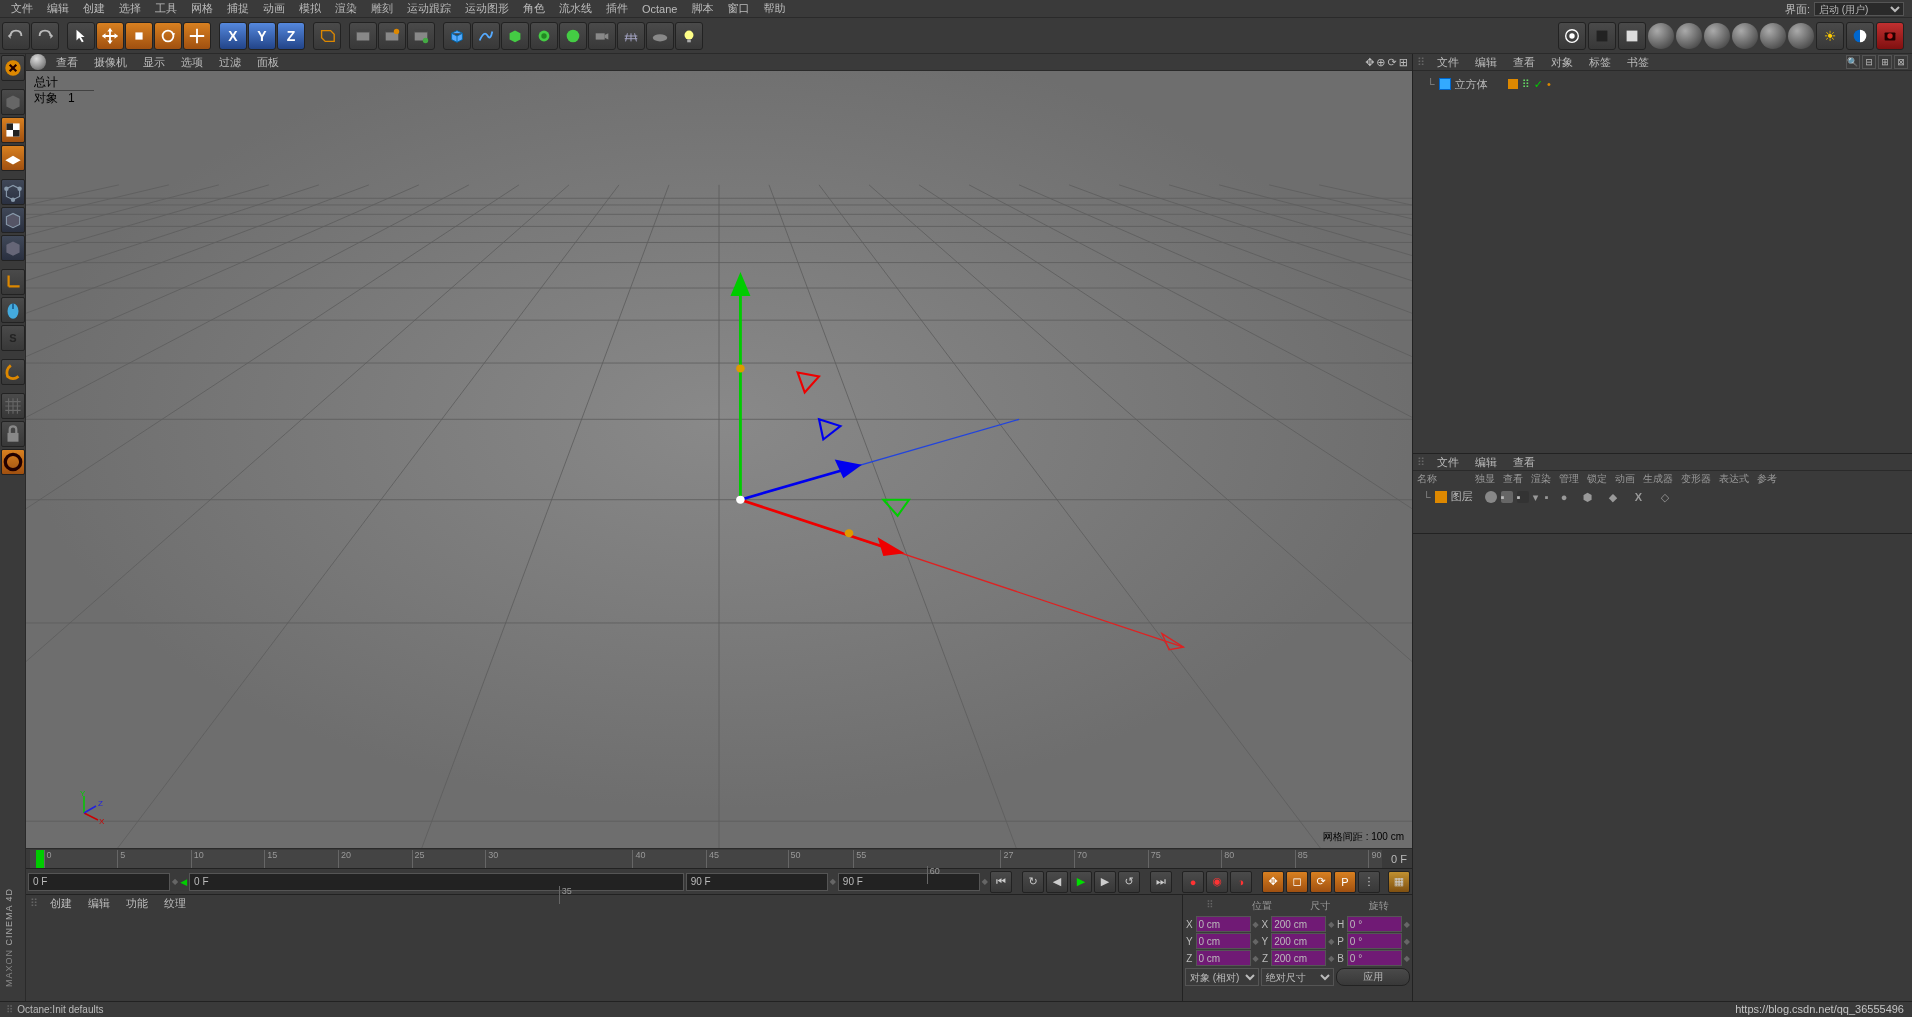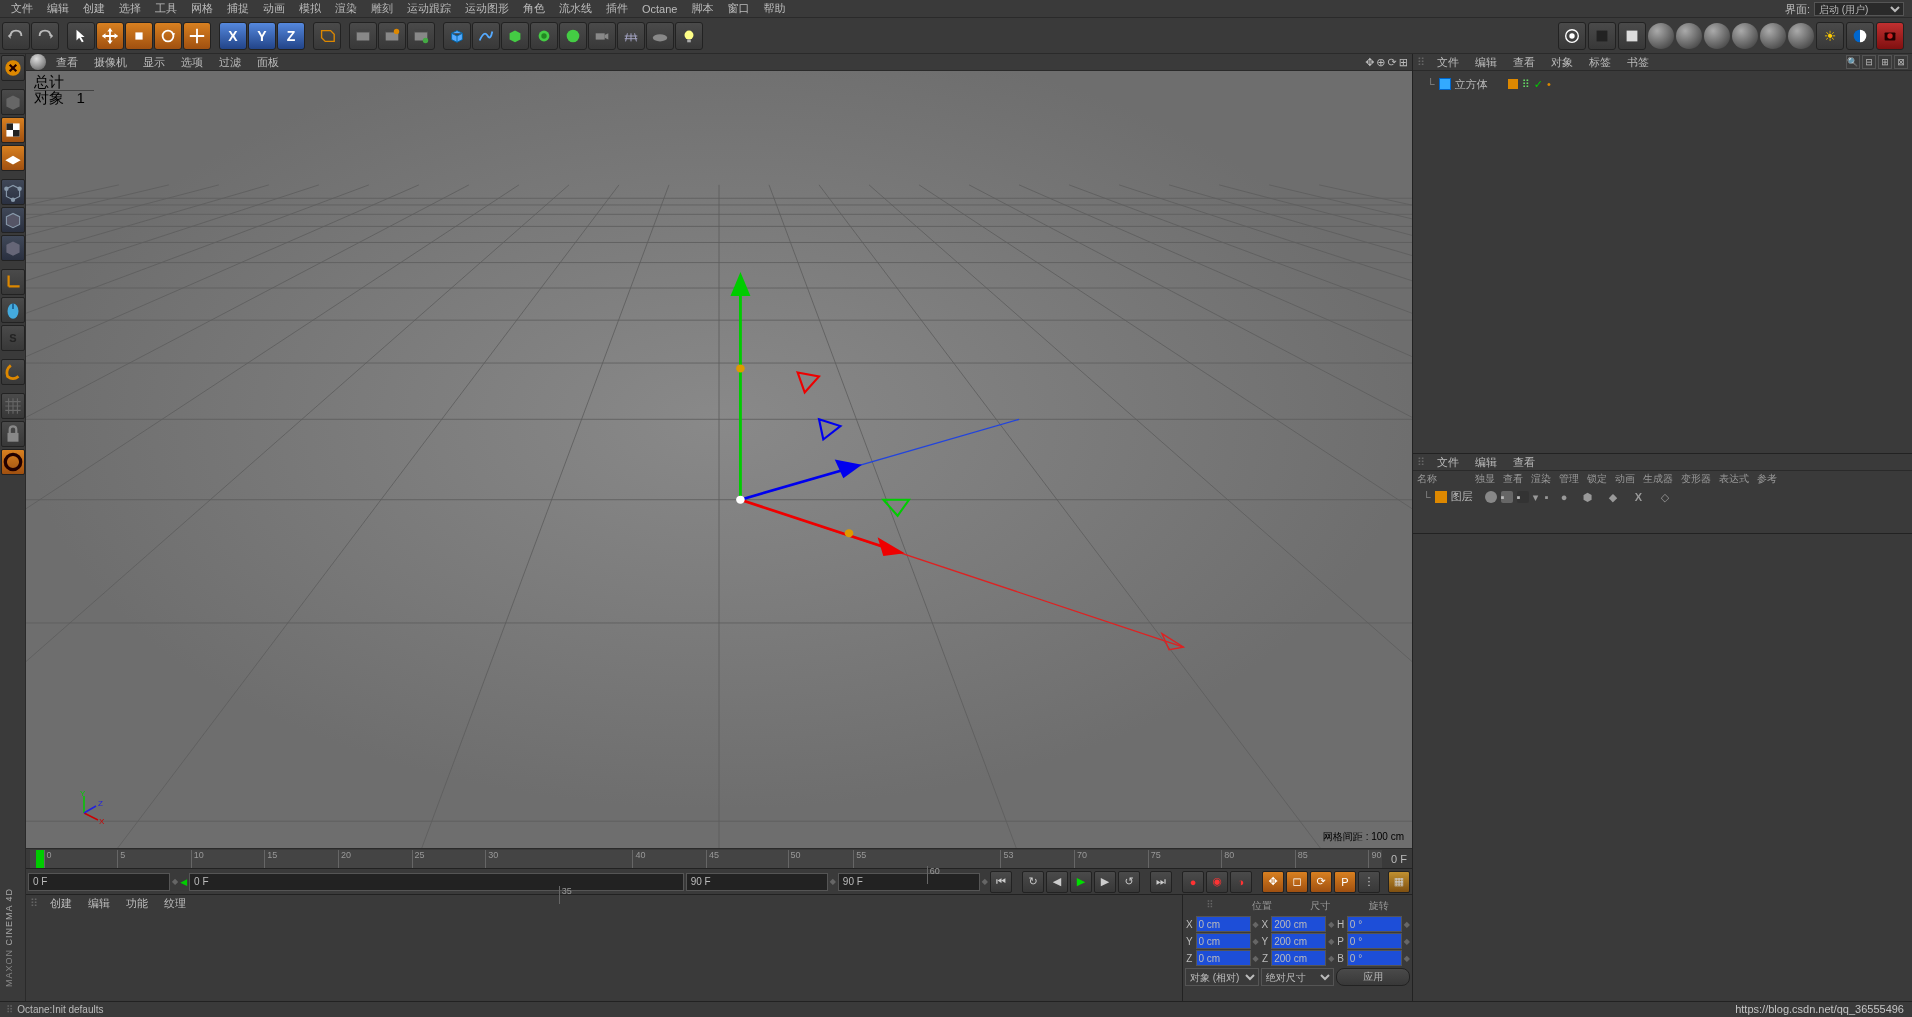--- a/index.html
+++ b/index.html
@@ -17,41 +17,41 @@
 .main { display:flex; height:960px; }
 .left-tools { width:26px; background:#3a3a3a; display:flex; flex-direction:column; border-right:1px solid #2a2a2a; }
 .ltool { width:24px; height:26px; margin:1px; background:linear-gradient(#4a4a4a,#383838); border:1px solid #222; border-radius:2px; display:flex; align-items:center; justify-content:center; cursor:pointer; }
 .ltool.orng { background:linear-gradient(#d88020,#a05010); }
 .center { flex:1; display:flex; flex-direction:column; }
 .view-menu { height:17px; background:#3a3a3a; display:flex; align-items:center; padding:0 4px; gap:4px; border-bottom:1px solid #2a2a2a; position:relative; }
 .view-menu .item { padding:1px 6px; cursor:pointer; }
 .view-menu .right { position:absolute; right:4px; display:flex; gap:2px; }
 .view-title { height:13px; background:#484848; padding:1px 6px; font-size:10px; border-bottom:1px solid #2a2a2a; }
 .viewport { flex:1; position:relative; background:#7a7a7a; overflow:hidden; }
-.stats { position:absolute; left:8px; top:4px; color:#000; font-size:15px; line-height:14px; }
+.stats { position:absolute; left:8px; top:4px; color:#000; font-size:12px; line-height:14px; }
 .gridinfo { position:absolute; right:8px; bottom:4px; color:#000; font-size:10px;text-align:right; }
 .navcube { position:absolute; left:40px; bottom:20px; }
 .timeline { height:20px; background:#3a3a3a; display:flex; align-items:center; position:relative; border-top:1px solid #2a2a2a; }
 .ruler { flex:1; position:relative; height:18px; background:#444; margin:0 4px; }
 .ruler .tick { position:absolute; top:0; font-size:9px; color:#999; border-left:1px solid #666; height:18px; padding-left:2px; }
 .playhead { position:absolute; left:6px; top:0; width:8px; height:18px; background:#0c0; }
 .playbar { height:26px; background:#3a3a3a; display:flex; align-items:center; padding:2px; gap:2px; border-top:1px solid #222; }
 .pfield { background:#222; border:1px solid #555; color:#bbb; height:18px; flex:1; font-size:10px; padding:0 4px; }
 .pfield.short { flex:0 0 60px; }
 .pbtn { width:22px; height:22px; background:linear-gradient(#4a4a4a,#383838); border:1px solid #222; border-radius:2px; display:flex; align-items:center; justify-content:center; cursor:pointer; color:#ccc; font-size:11px; }
 .pbtn.red { color:#f33; }
 .pbtn.orng { background:linear-gradient(#d88020,#a05010); color:#fff; }
 .material-area { height:120px; background:#3a3a3a; border-top:1px solid #222; display:flex; }
 .mat-menu { height:16px; display:flex; align-items:center; padding:0 4px; gap:8px; }
 .mat-menu .item { cursor:pointer; padding:1px 4px; }
 .coords { width:230px; background:#3a3a3a; border-left:1px solid #222; padding:2px; font-size:10px; }
 .coords .hdr { display:flex; justify-content:space-around; padding:2px; color:#999; }
 .coords .row { display:flex; align-items:center; gap:2px; margin:1px 0; }
 .coords .row .lbl { width:12px; text-align:center; }
-.coords .row input { background:#1d4ed8; border:1px solid #555; color:#bbb; height:16px; width:55px; font-size:10px; padding:0 2px; }
+.coords .row input { background:#701a75; border:1px solid #555; color:#bbb; height:16px; width:55px; font-size:10px; padding:0 2px; }
 .coords .row .sp { width:8px; color:#666; cursor:pointer; font-size:8px; }
 .coords .row2 { display:flex; gap:2px; margin-top:2px; }
 .coords select { background:#3a3a3a; border:1px solid #555; color:#bbb; height:18px; font-size:10px; flex:1; }
 .coords button { background:linear-gradient(#4a4a4a,#383838); border:1px solid #222; color:#bbb; height:18px; flex:1; cursor:pointer; font-size:10px; border-radius:8px; }
 .right-panel { width:500px; background:#3a3a3a; border-left:1px solid #222; display:flex; flex-direction:column; }
 .obj-mgr { flex:0 0 400px; display:flex; flex-direction:column; border-bottom:1px solid #222; }
 .panel-menu { height:17px; display:flex; align-items:center; padding:0 4px; gap:8px; border-bottom:1px solid #2a2a2a; position:relative; }
 .panel-menu .item { cursor:pointer; padding:1px 4px; }
 .panel-menu .rbtns { position:absolute; right:4px; display:flex; gap:2px; }
 .panel-menu .rbtns span { width:14px; height:14px; border:1px solid #555; cursor:pointer; font-size:9px; text-align:center; line-height:12px; }
@@ -467,21 +467,21 @@
           <div class="tick" style="left: 17.3333%;">15</div>
           <div class="tick" style="left: 22.7778%;">20</div>
           <div class="tick" style="left: 28.2222%;">25</div>
           <div class="tick" style="left: 33.6667%;">30</div>
           <div class="tick" style="left: 39.1111%; margin-top: 36px;">35</div>
           <div class="tick" style="left: 44.5556%;">40</div>
           <div class="tick" style="left: 50%;">45</div>
           <div class="tick" style="left: 55.4444%; margin-left: 8px;">50</div>
           <div class="tick" style="left: 60.8889%;">55</div>
           <div class="tick" style="left: 66.3333%; margin-top: 16px;">60</div>
-          <div class="tick" style="left: 71.7778%;">53</div>
+          <div class="tick" style="left: 71.7778%;">27</div>
           <div class="tick" style="left: 77.2222%;">70</div>
           <div class="tick" style="left: 82.6667%;">75</div>
           <div class="tick" style="left: 88.1111%;">80</div>
           <div class="tick" style="left: 93.5556%;">85</div>
           <div class="tick" style="left: 99%;">90</div>
       </div>
       <span style="width:26px;text-align:center">0 F</span>
     </div>
 
     <div class="playbar">

